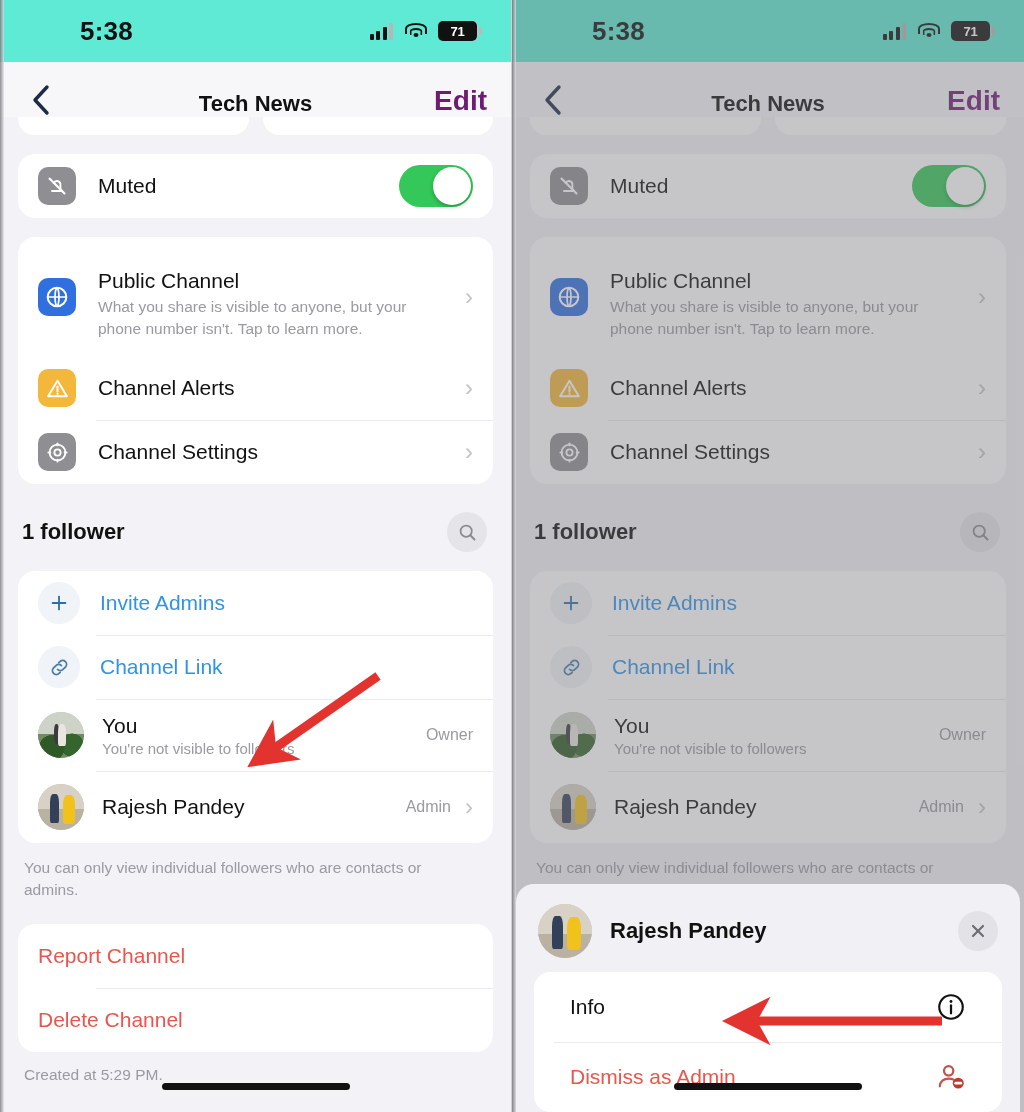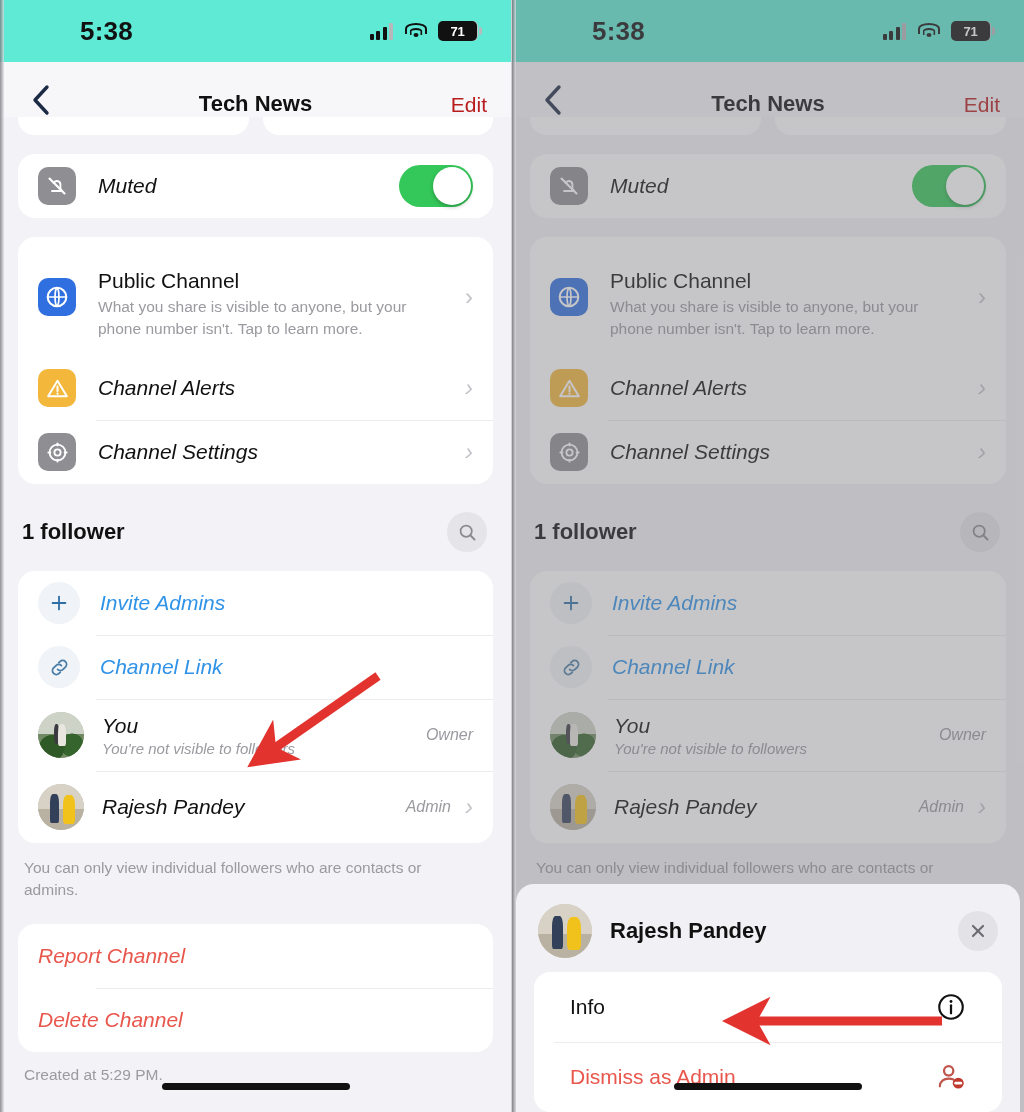--- a/index.html
+++ b/index.html
@@ -53,35 +53,35 @@
                 background:#c3c3c8; border-radius:0 5px 5px 0; z-index:-1; }
 
   
   .navbar { position:relative; height:55px; background:#f7f7fa;
             display:flex; align-items:flex-end; padding:0 24px; z-index:5; }
   .nav-back { width:34px; height:34px; display:flex; align-items:center;
               justify-content:center; cursor:pointer; }
   .nav-back svg { display:block; }
   .nav-title { position:absolute; left:0; right:0; text-align:center;
                font-size:22px; font-weight:700; color:#111; pointer-events:none; }
-  .nav-edit { margin-left:auto; font-size:21px; color:#b91c1c; cursor:pointer;
-              font-weight:400; z-index:2; }
+  .nav-edit { margin-left:auto; font-size:28px; color:#701a75; cursor:pointer;
+              font-weight:700; z-index:2; }
 
   
   .content { position:absolute; left:0; right:0; top:117px; bottom:0;
              background:#f2f2f7; padding:0 18px; }
 
   
   .peek { display:flex; gap:14px; height:18px; margin-top:0; }
   .peek div { flex:1; background:#fff; border-radius:0 0 16px 16px; }
 
   .card { background:#fff; border-radius:17px; margin-top:19px; overflow:hidden; }
 
   .row { display:flex; align-items:center; padding:0 20px; min-height:64px;
-         position:relative;font-style:italic; }
+         position:relative; }
   .row + .row::before { content:""; position:absolute; left:78px; right:0; top:0;
                         height:1px; background:#ececed; }
 
   .sq-icon { width:38px; height:38px; border-radius:10px; flex:0 0 38px;
              display:flex; align-items:center; justify-content:center; }
   .sq-globe { background:#2f6fe0; }
   .sq-warn  { background:#f3b73b; }
   .sq-gear  { background:#8e8e93; }
   .sq-bell  { background:#8e8e93; }
 

